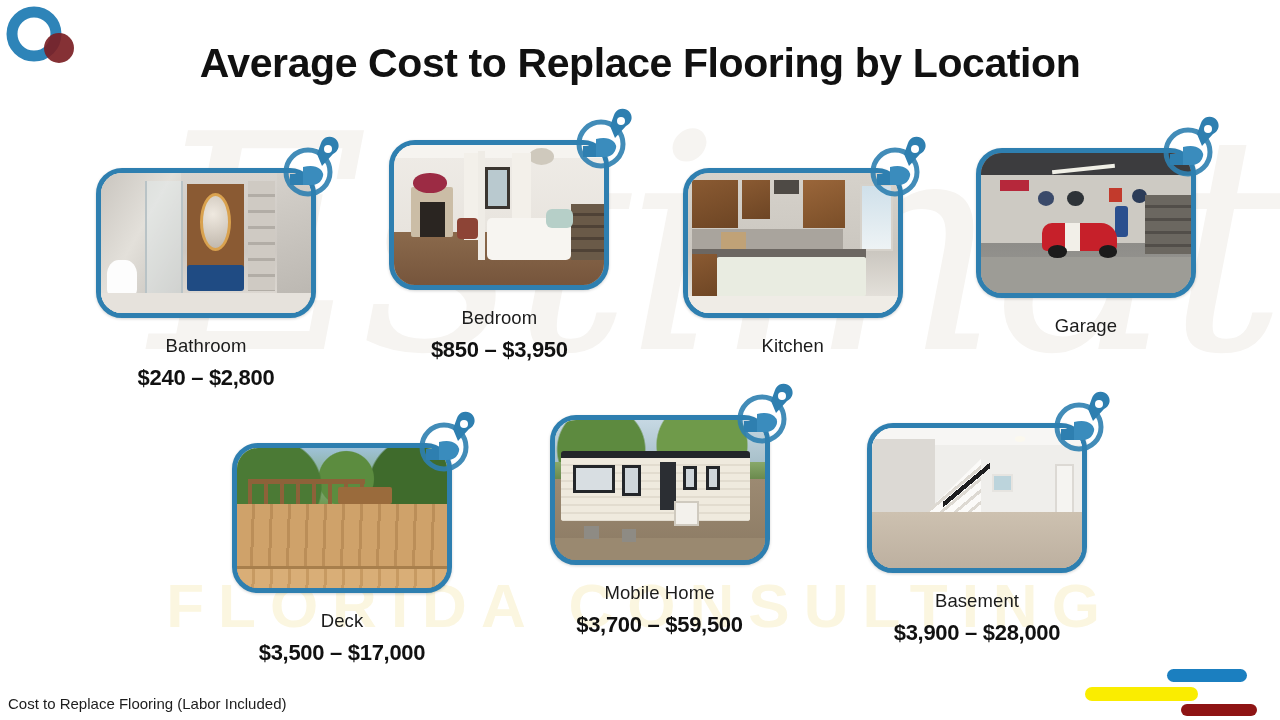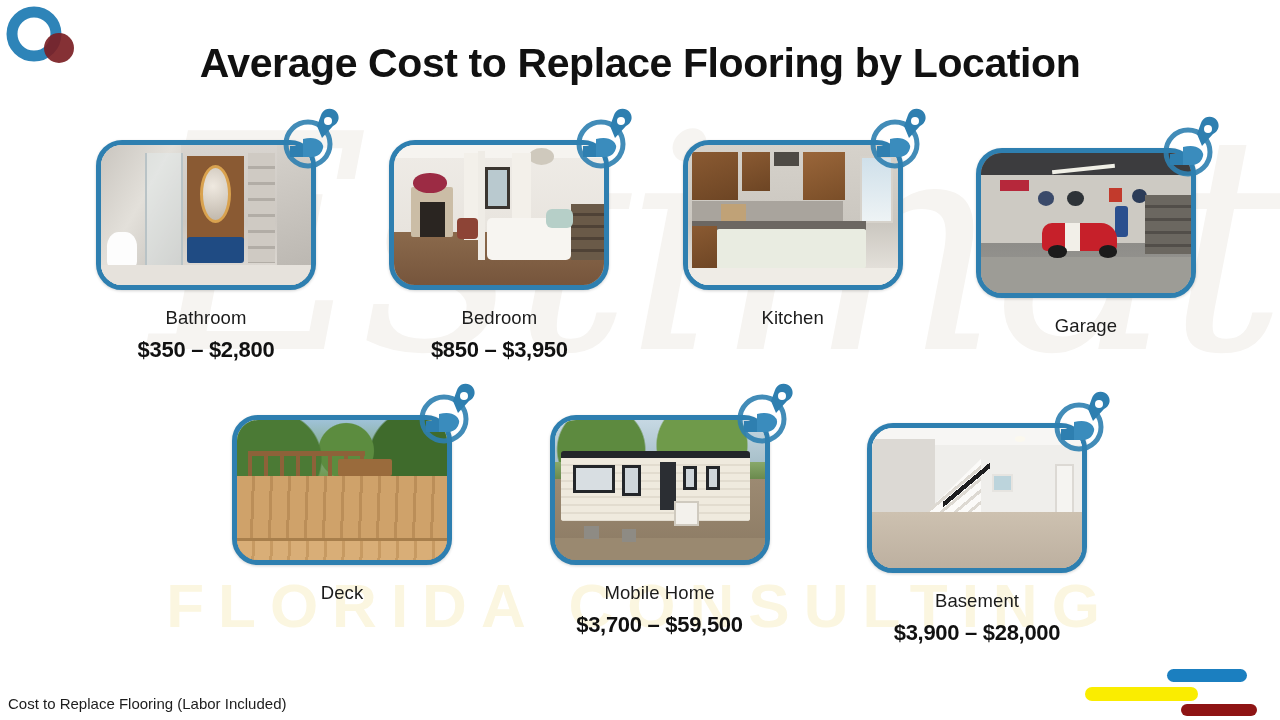--- a/index.html
+++ b/index.html
@@ -82,20 +82,21 @@
   }
   .row-top    { left: 96px;  top: 140px; width: 1100px; justify-content: space-between; }
   .row-bottom { left: 232px; top: 415px; width: 855px;  justify-content: space-between; }
 
   .item {
     position: relative;
     width: 220px;
     display: flex;
     flex-direction: column;
     align-items: center;
+    margin-top: 28px;
   }
 
   .card {
     position: relative;
     width: 220px;
     height: 150px;
     border: 5px solid #2e7fb0;
     border-radius: 26px;
     overflow: hidden;
     background: #cfcfcf;
@@ -310,21 +311,21 @@
     <span class="badge">
       <svg viewBox="0 0 66 66" width="66" height="66">
         <circle cx="30" cy="36" r="22" fill="none" stroke="#2e7fb0" stroke-width="5" opacity="0.9"></circle>
         <path d="M12 38 h13 v11 h-13 z" fill="#2e7fb0"></path>
         <path d="M25 31 q11 -3 17 2 q5 4 2 10 q-3 6 -11 6 h-8 z" fill="#3a8cbd"></path>
         <path d="M44 30 l11 -12 a9 9 0 1 0 -12 -11 l-4 11 z" fill="#2e7fb0"></path>
         <circle cx="50" cy="13" r="4" fill="#ffffff"></circle>
       </svg>
     </span>
     <div class="label">Bathroom</div>
-    <div class="price">$350 – $2,800</div>
+    <div class="price">$240 – $2,800</div>
   </div>
 
   <div class="item nudge-down">
     <div class="card">
       <div class="photo">
         <div class="sc sc-bed">
           <i class="beam"></i>
             <i class="lamp"></i>
             <i class="fire"></i>
             <i class="fireI"></i>
@@ -437,20 +438,21 @@
     <span class="badge">
       <svg viewBox="0 0 66 66" width="66" height="66">
         <circle cx="30" cy="36" r="22" fill="none" stroke="#2e7fb0" stroke-width="5" opacity="0.9"></circle>
         <path d="M12 38 h13 v11 h-13 z" fill="#2e7fb0"></path>
         <path d="M25 31 q11 -3 17 2 q5 4 2 10 q-3 6 -11 6 h-8 z" fill="#3a8cbd"></path>
         <path d="M44 30 l11 -12 a9 9 0 1 0 -12 -11 l-4 11 z" fill="#2e7fb0"></path>
         <circle cx="50" cy="13" r="4" fill="#ffffff"></circle>
       </svg>
     </span>
     <div class="label">Deck</div>
+    <div class="price">$3,500 – $17,000</div>
   </div>
 
   <div class="item nudge-down">
     <div class="card">
       <div class="photo">
         <div class="sc sc-mob">
           <i class="sky"></i>
             <i class="grnd"></i>
             <i class="van"></i>
           <i class="win1"></i>

